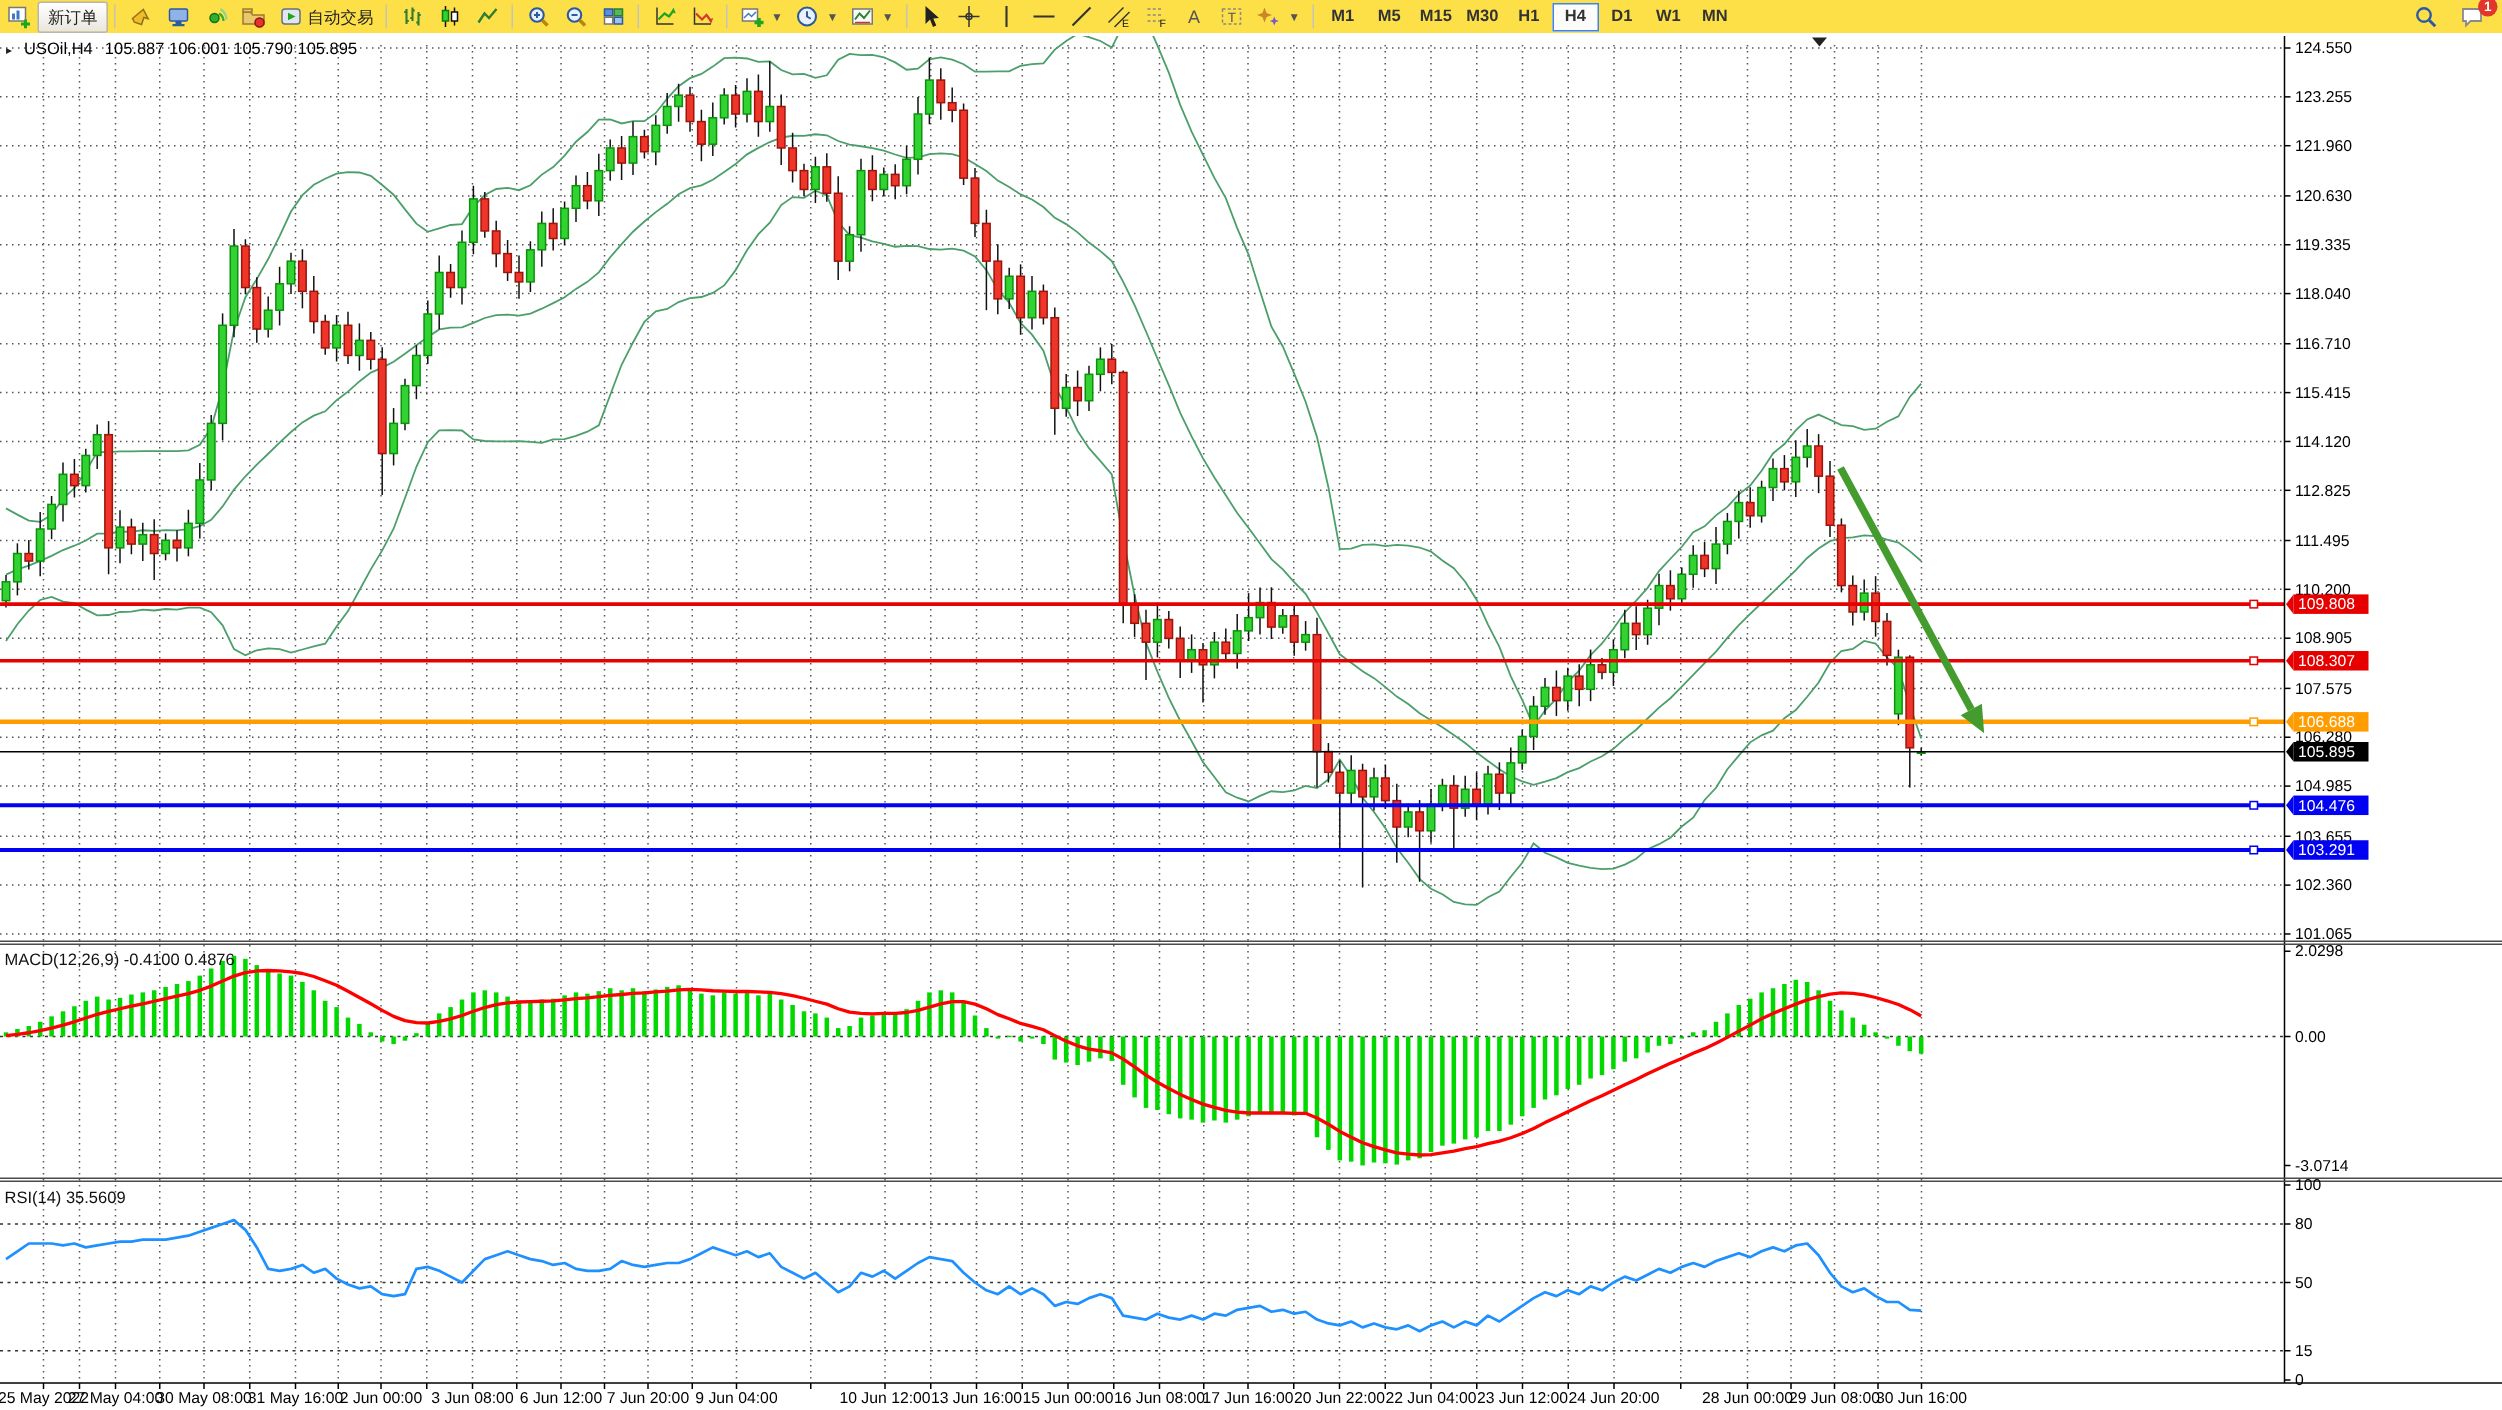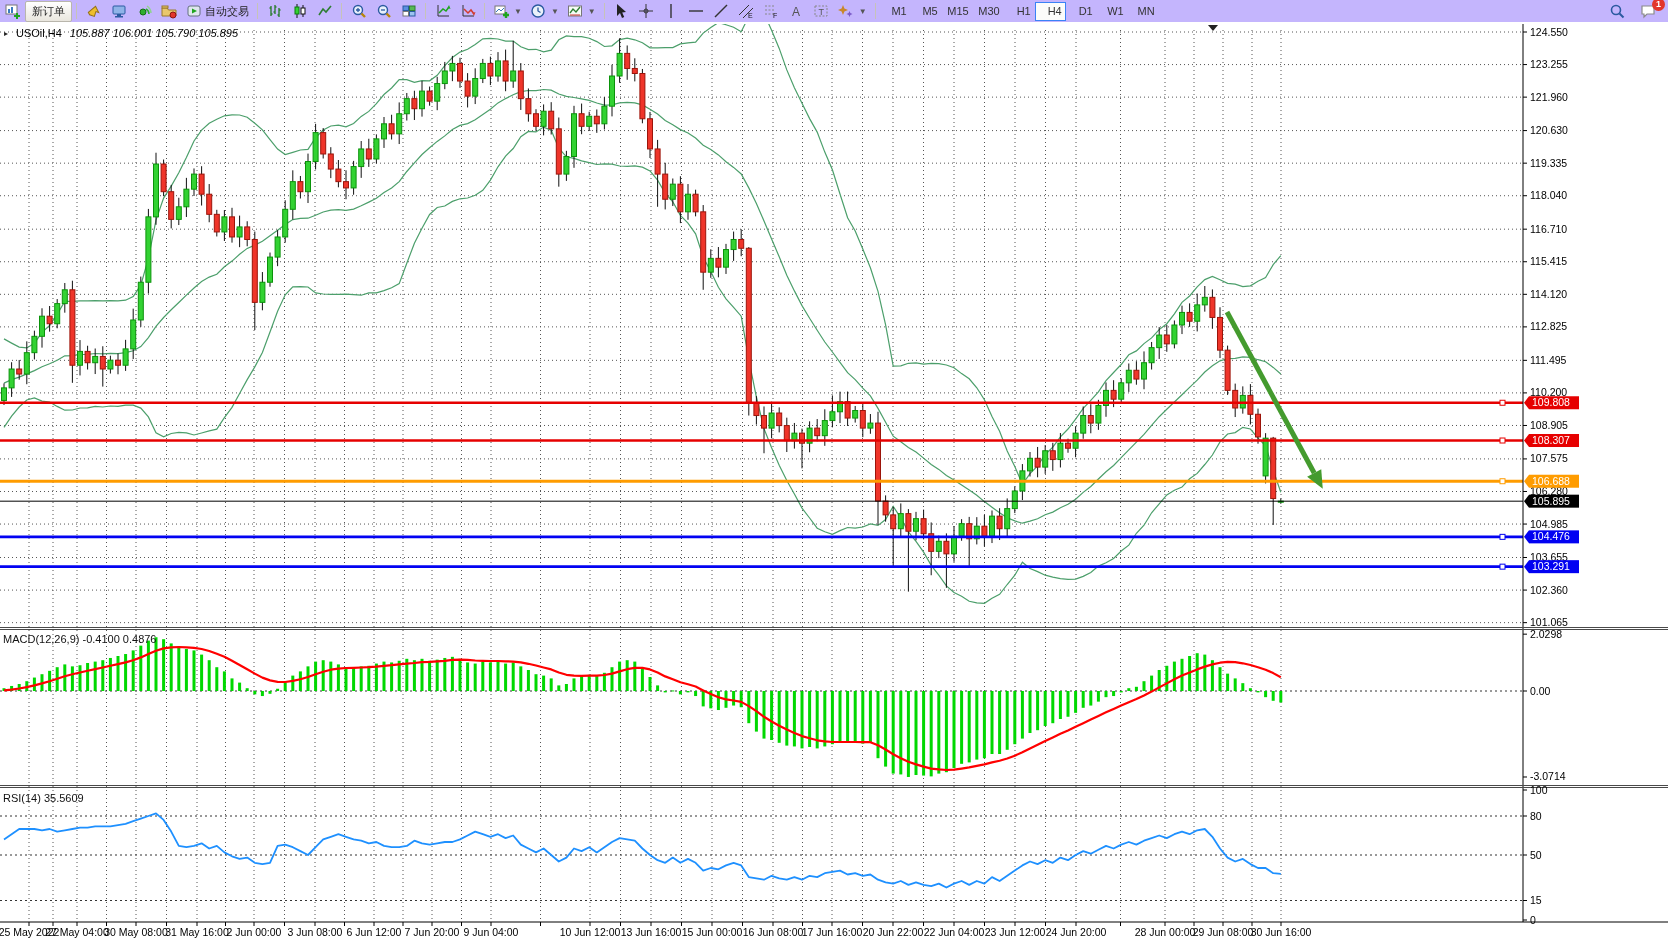--- a/index.html
+++ b/index.html
@@ -1,37 +1,37 @@
 <!DOCTYPE html>
 <html><head>
 <meta charset="utf-8">
 <style>
   html,body{margin:0;padding:0;background:#fff;width:1668px;height:940px;overflow:hidden;
     font-family:"Liberation Sans","DejaVu Sans",sans-serif;}
   #app{position:relative;width:1668px;height:940px;}
   
-  #toolbar{position:absolute;top:0;left:0;width:1668px;height:22px;background:#c4b5fd;
+  #toolbar{position:absolute;top:0;left:0;width:1668px;height:22px;background:#fde047;
     border-bottom:1px solid #adaaa1;display:flex;align-items:center;font-size:11px;color:#222;}
   .tgrp{display:flex;align-items:center;}
   .tsep{width:1px;height:16px;background:#c6c3b9;margin:0 4px;}
   .tbtn{display:flex;align-items:center;gap:3px;height:19px;padding:0 3px;border:1px solid transparent;cursor:default;}
   .tbtn.raised{border:1px solid #b9b6ac;background:linear-gradient(#ffffff,#e9e6de);border-radius:2px;padding:0 6px;}
   .ic{width:17px;height:17px;display:inline-flex;align-items:center;justify-content:center;}
   .dd{font-size:8px;color:#555;margin-left:1px;}
-  .tf{min-width:23px;text-align:right;height:17px;line-height:17px;padding:0 3px;border:1px solid transparent;color:#333;}
+  .tf{min-width:23px;text-align:center;height:17px;line-height:17px;padding:0 3px;border:1px solid transparent;color:#333;font-weight:bold;}
   .tf.active{background:#fcfcfa;border:1px solid #3b82f6;}
   #right-tools{margin-left:auto;display:flex;align-items:center;padding-right:8px;gap:6px;}
   .badge-wrap{position:relative;}
   .badge{position:absolute;top:-4px;right:-6px;background:#e2352b;color:#fff;border-radius:8px;
     font-size:9px;min-width:13px;height:13px;line-height:13px;text-align:center;font-weight:bold;}
   
   #chart-region{position:absolute;top:22px;left:0;width:1668px;height:918px;background:#fff;}
   #chart-title{position:absolute;top:5px;left:4px;font-size:11px;color:#000;display:flex;gap:8px;align-items:center;z-index:5;}
   #chart-title .mk{font-size:8px;color:#222;}
-  #chart-title .num{letter-spacing:0;font-style:italic;}
+  #chart-title .num{letter-spacing:0;}
   svg text{font-family:"Liberation Sans","DejaVu Sans",sans-serif;}
 </style>
 </head>
 <body>
 <div id="app">
 
   <div id="toolbar">
     <div class="tgrp">
       <span class="tbtn">
         <span class="ic">

